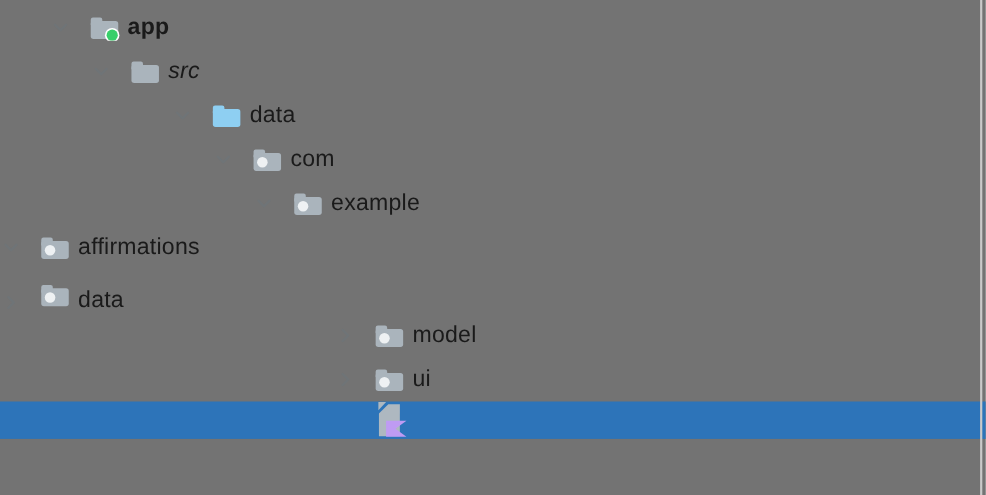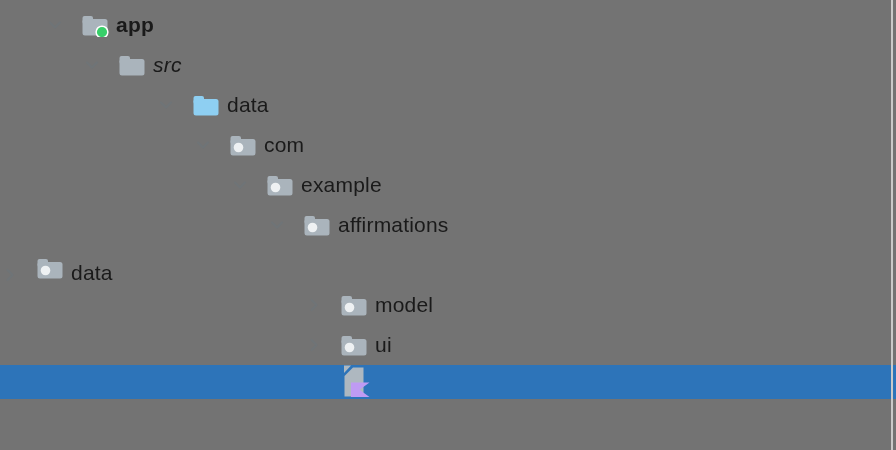--- a/index.html
+++ b/index.html
@@ -134,21 +134,21 @@
         </span>
         <span class="icon">
           <svg width="28" height="24" viewBox="0 0 28 24">
             <rect x="1.5" y="3" width="10.5" height="8" rx="2" fill="#aab4bc"></rect>
             <rect x="1.5" y="6" width="25" height="16.5" rx="2.5" fill="#aab4bc"></rect>
             <circle cx="9.5" cy="14.5" r="4.8" fill="#eef1f3"></circle>
           </svg>
         </span>
         <span class="label">example</span>
       </div>
-      <div class="row" style="padding-left: 267px;">
+      <div class="row" style="">
         <span class="chev">
           <svg width="20" height="20" viewBox="0 0 20 20">
             <path d="M5 7.5 L10 12.5 L15 7.5" fill="none" stroke="#6f7477" stroke-width="2.2" stroke-linecap="round" stroke-linejoin="round"></path>
           </svg>
         </span>
         <span class="icon">
           <svg width="28" height="24" viewBox="0 0 28 24">
             <rect x="1.5" y="3" width="10.5" height="8" rx="2" fill="#aab4bc"></rect>
             <rect x="1.5" y="6" width="25" height="16.5" rx="2.5" fill="#aab4bc"></rect>
             <circle cx="9.5" cy="14.5" r="4.8" fill="#eef1f3"></circle>

